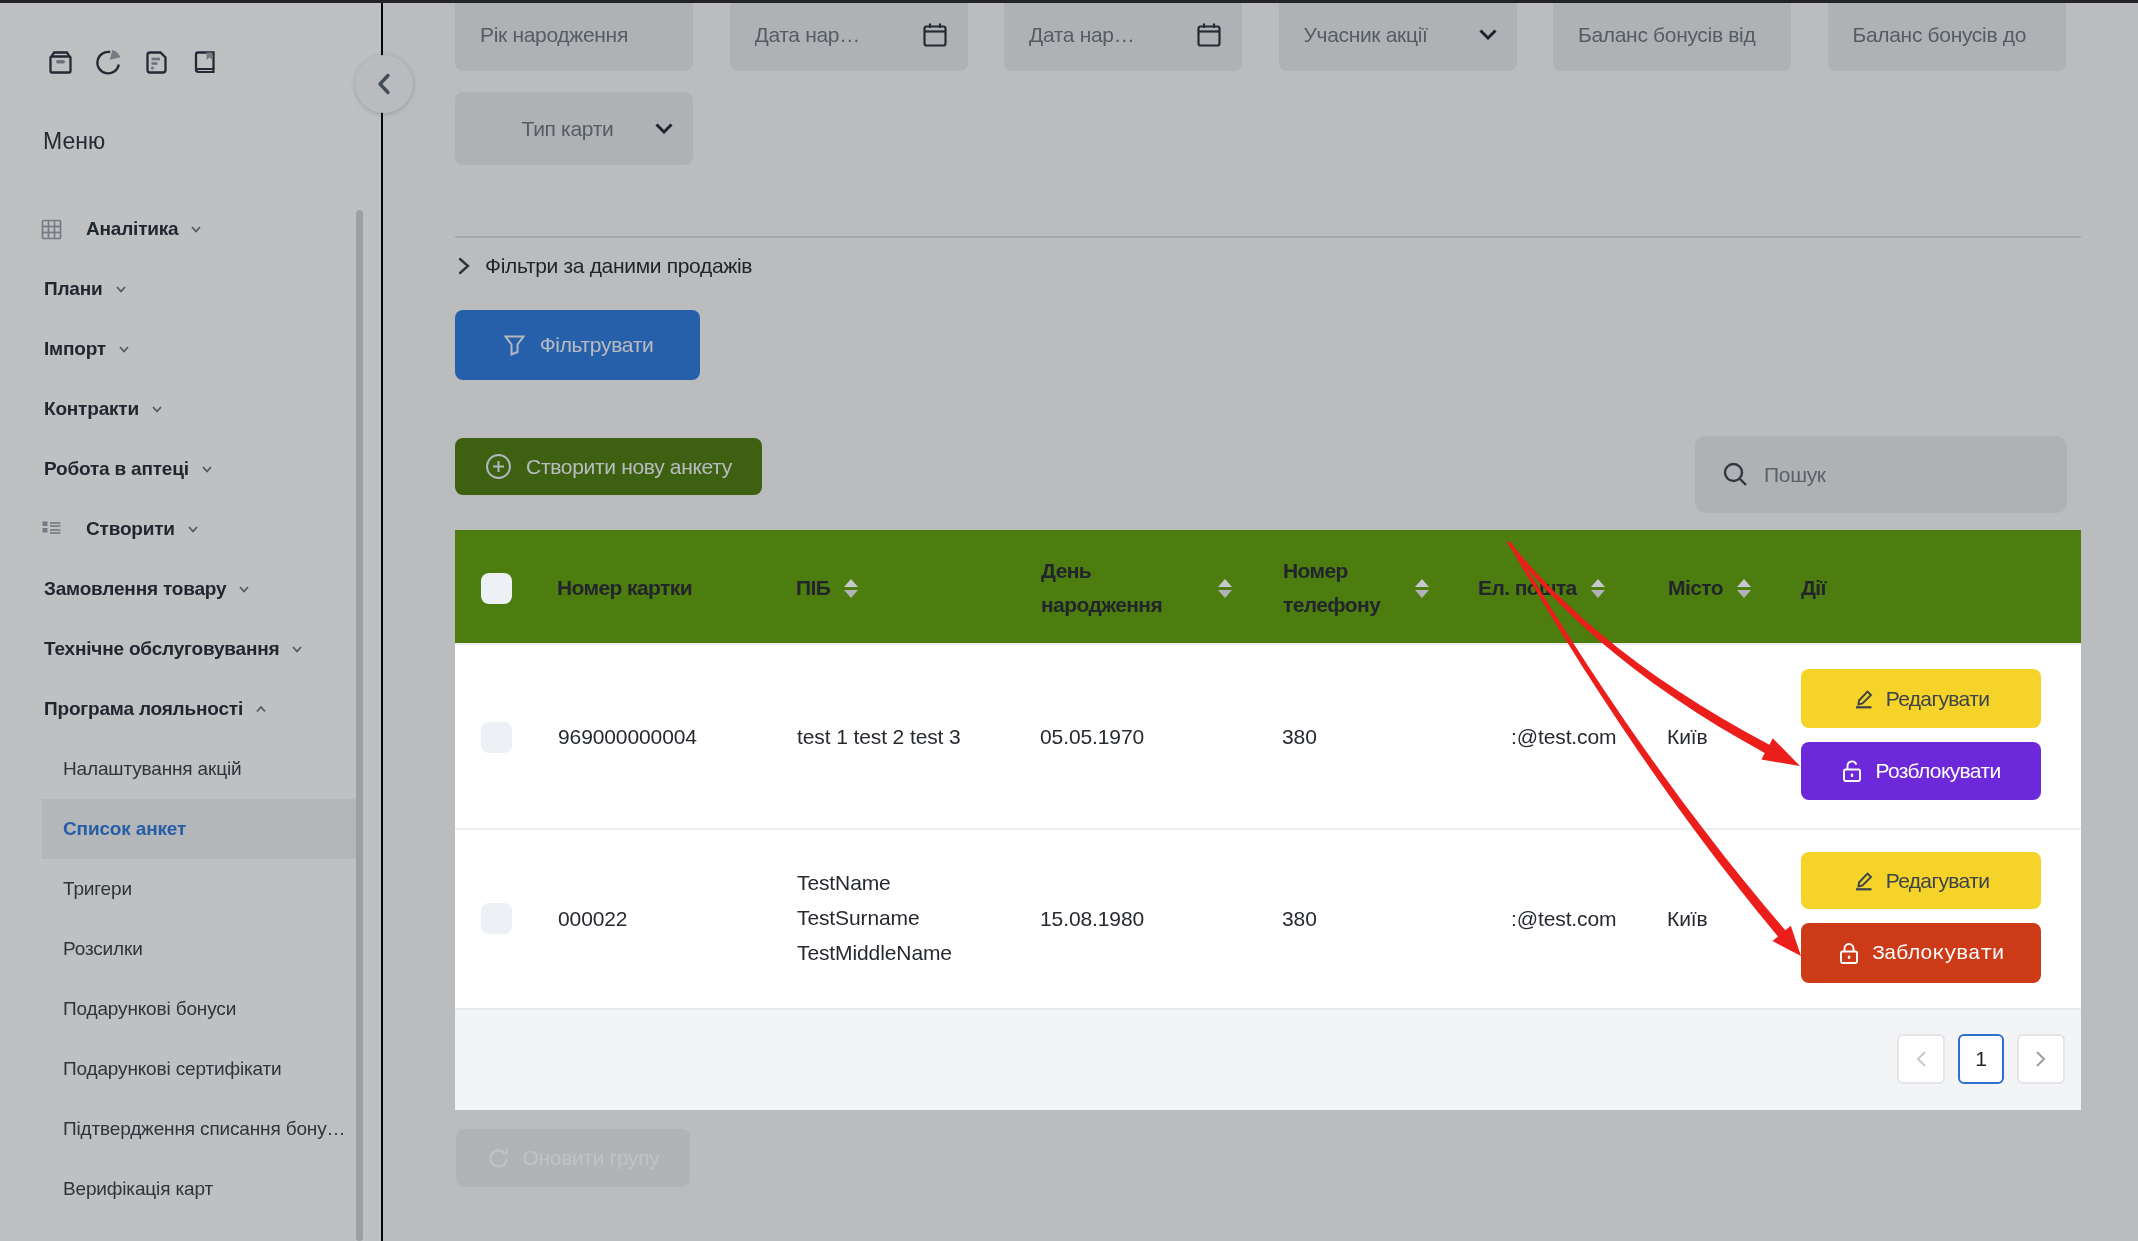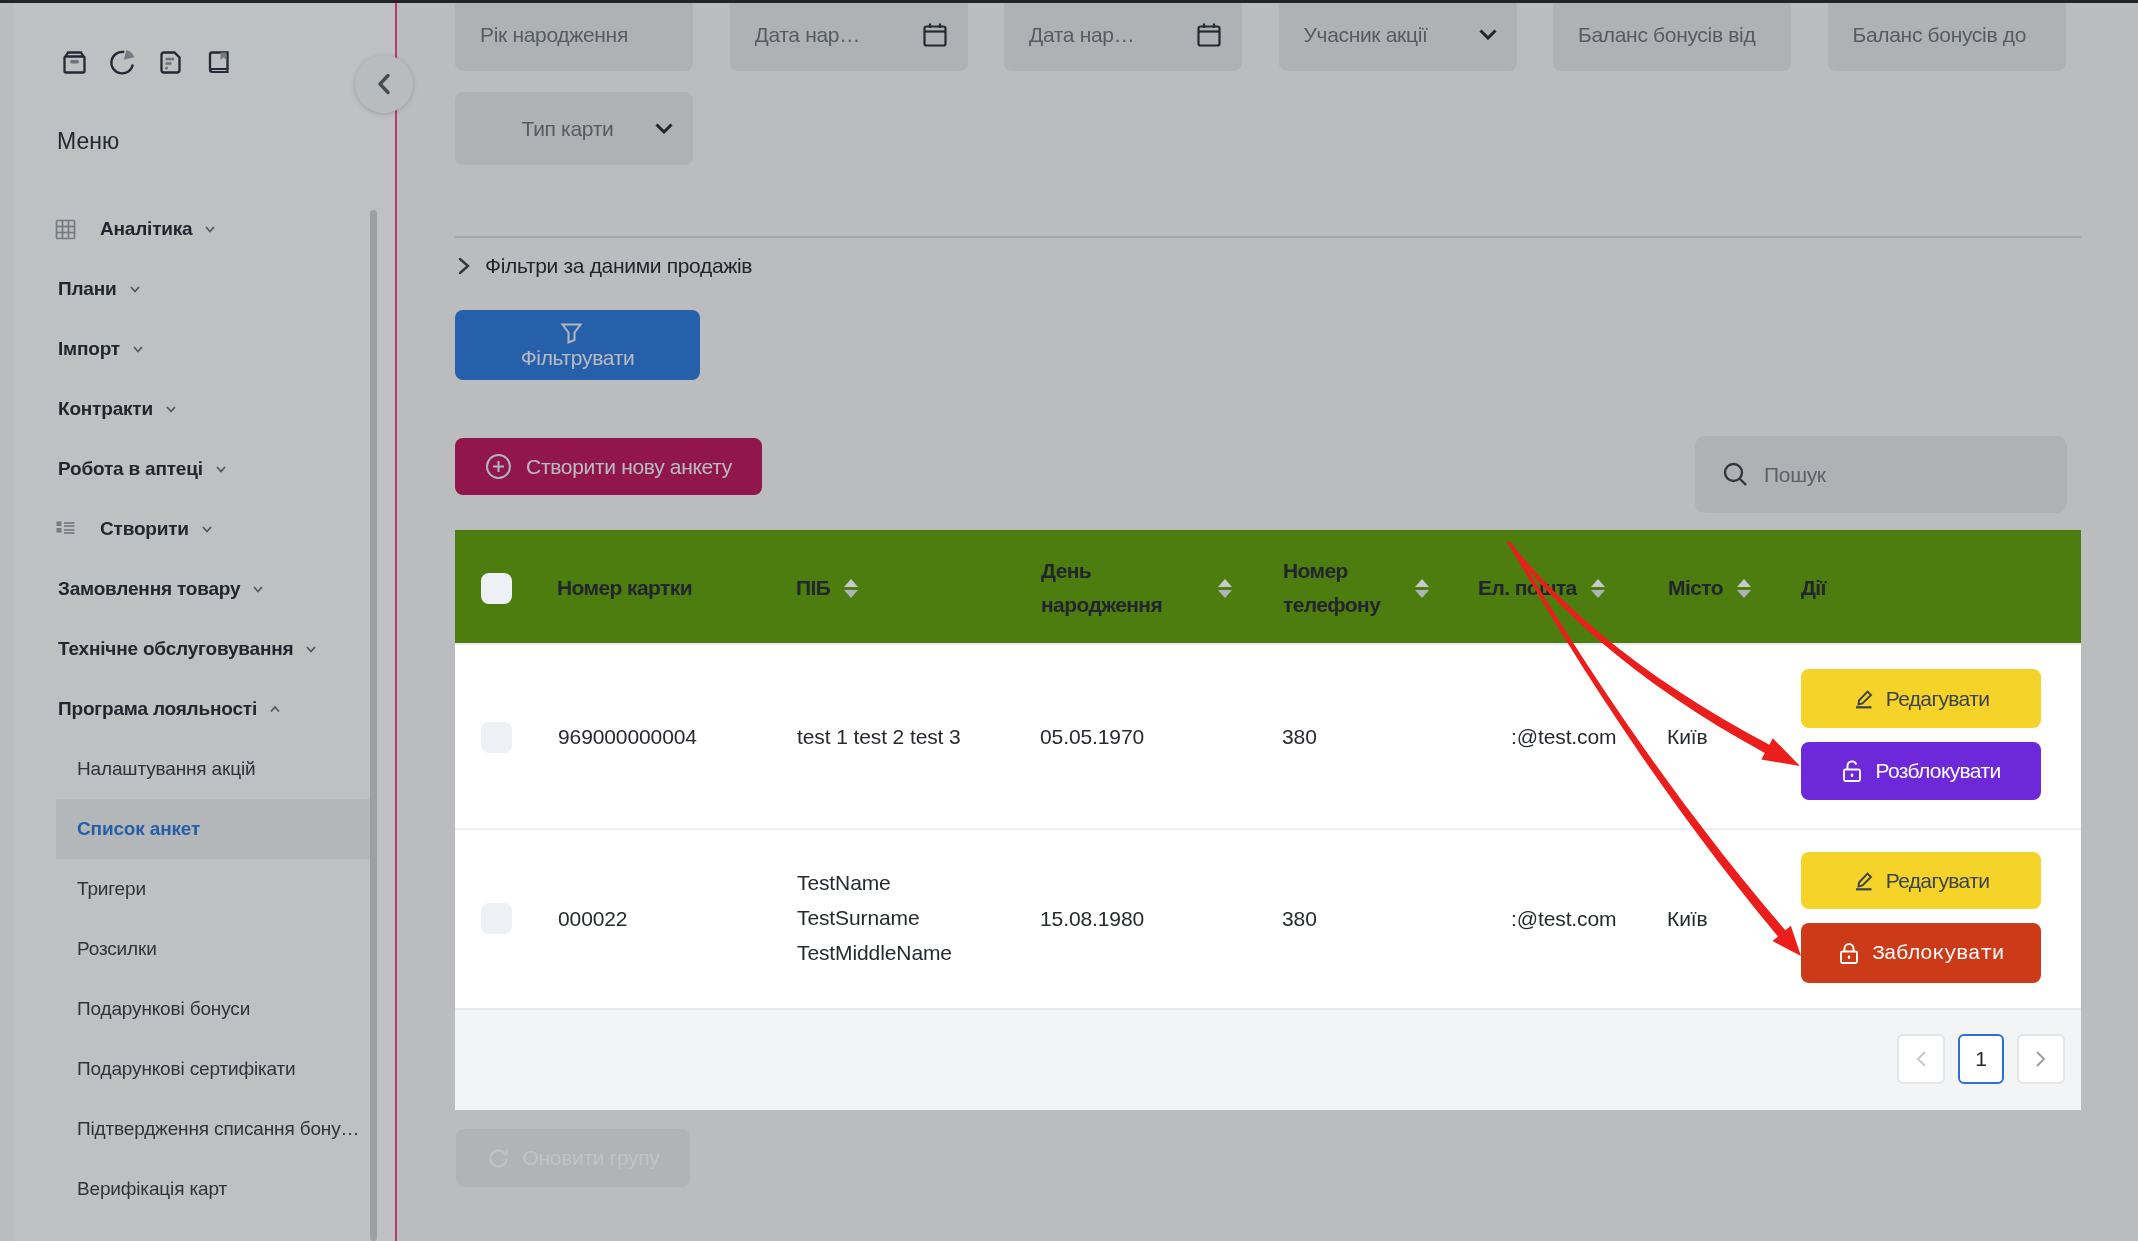--- a/index.html
+++ b/index.html
@@ -5,21 +5,21 @@
   * { margin:0; padding:0; box-sizing:border-box; }
   html,body { width:2138px; height:1241px; overflow:hidden; }
   body { font-family:"Liberation Sans", sans-serif; background:#f6f7f8; position:relative;
          -webkit-font-smoothing:antialiased; letter-spacing:-0.02em; color:#262b31; }
 
   
   .top-strip { position:absolute; left:0; top:0; width:2138px; height:3px; background:#232329; z-index:40; }
 
   
   .sidebar { position:absolute; left:0; top:0; width:383px; height:1241px; background:#fbfcfd;
-             border-right:2px solid #ec4899; z-index:2;margin-left:14px; }
+             border-right:2px solid #000000; z-index:2; }
   .sb-icons { position:absolute; left:45px; top:47px; display:flex; gap:17px; }
   .sb-icons .ticon { width:31px; height:31px; display:block; }
   .sb-title { position:absolute; left:43px; top:128px; font-size:23px; color:#2b323b; letter-spacing:0; }
   .sb-nav { position:absolute; left:0; top:199px; width:383px; }
   .sb-item { position:relative; height:60px; display:flex; align-items:center; padding-left:44px;
              font-size:19px; font-weight:bold; color:#272e38; letter-spacing:-0.01em; }
   .sb-item .mi { width:21px; height:21px; margin-right:24px; margin-left:-3px; flex:none; }
   .sb-sub { position:relative; }
   .sb-subitem { position:relative; height:60px; display:flex; align-items:center; padding-left:63px;
                 font-size:19px; font-weight:normal; color:#3a4149; letter-spacing:-0.008em; }
@@ -40,25 +40,25 @@
             display:flex; align-items:center; padding:0 20px 0 25px; font-size:21px; color:#6f767e; }
   .finput .flabel { flex:1 1 auto; white-space:nowrap; overflow:hidden; }
   .finput.r2 { top:92px;text-align:center; }
   .fdivider { position:absolute; left:70px; top:236px; width:1626px; height:2px; background:#dadcdf; }
 
   .expander { position:absolute; left:72px; top:252px; height:28px; display:flex; align-items:center; }
   .expander .elabel { font-size:21px; color:#262c33; margin-left:14px;text-align:center; }
 
   .btn-filter { position:absolute; left:70px; top:310px; width:245px; height:70px; border-radius:8px;
                 background:#2f7ade; display:flex; align-items:center; justify-content:center;
-                color:#f2f6fc; font-size:21px; font-weight:500;flex-direction:column; }
+                color:#f2f6fc; font-size:21px; font-weight:500; }
   .btn-filter svg { margin-right:13px; }
 
   .btn-create { position:absolute; left:70px; top:438px; width:307px; height:57px; border-radius:8px;
-                background:#be185d; display:flex; align-items:center; justify-content:center;
+                background:#4d7c0f; display:flex; align-items:center; justify-content:center;
                 color:#f2f6fc; font-size:21px; font-weight:500; }
   .btn-create svg { margin-right:14px; }
 
   .searchbox { position:absolute; left:1310px; top:436px; width:372px; height:77px; border-radius:10px;
                background:#e7eaed; display:flex; align-items:center; padding-left:27px; }
   .searchbox .slabel { font-size:21px; color:#757c84; margin-left:15px; }
 
   
   .card { position:absolute; left:70px; top:530px; width:1626px; height:580px; background:#ffffff; z-index:3; }
   .thead { position:absolute; left:0; top:0; width:1626px; height:115px; background:#4d7c0f;

